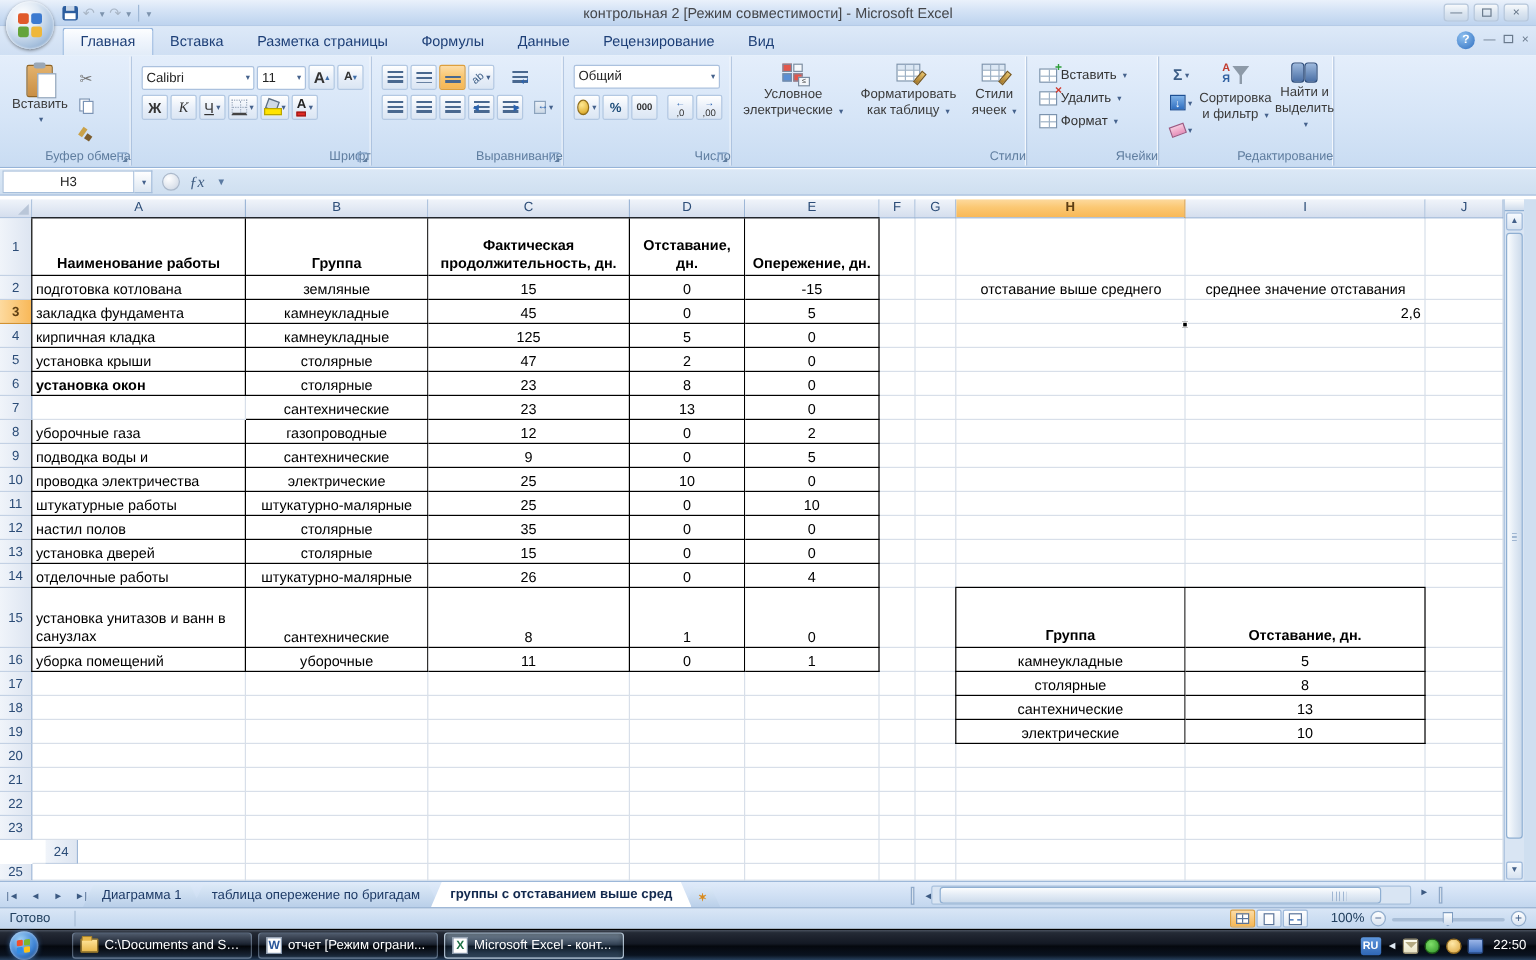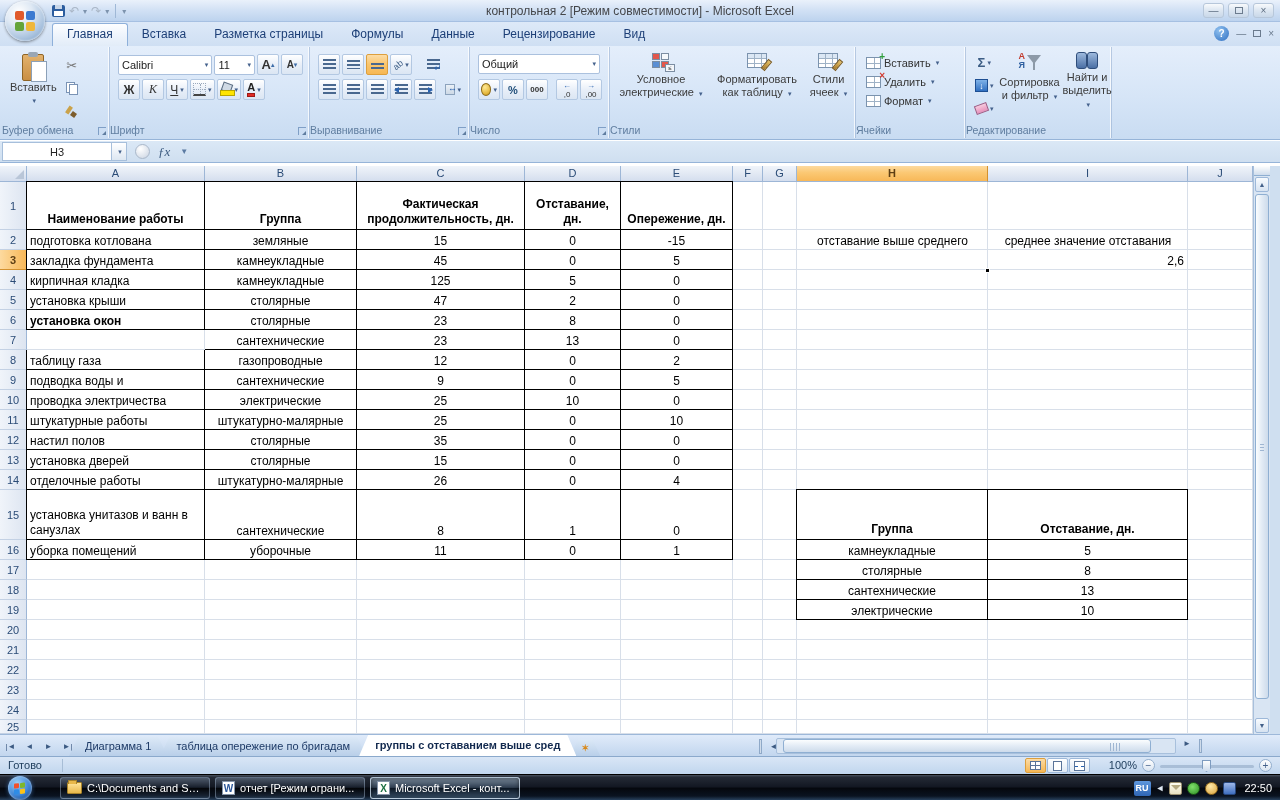--- a/index.html
+++ b/index.html
@@ -27,21 +27,21 @@
 #ribbon-tabs{position:absolute;left:52px;bottom:0;display:flex;height:23px}
 .rtab{padding:0 14px;line-height:22px;font-size:12px;color:#1d3f77}
 .rtab.active{background:linear-gradient(#fdfeff,#eef4fc 50%,#e2ecf8);border:1px solid #8eb0da;border-bottom:none;border-radius:3px 3px 0 0;line-height:21px}
 .wb-ctl{position:absolute;right:6px;top:4px;display:flex;gap:7px;align-items:center}
 .helporb{width:15px;height:15px;border-radius:50%;background:radial-gradient(circle at 35% 30%,#8fc0ef,#2f6fc1);color:#fff;font-size:10px;font-weight:bold;text-align:center;line-height:15px}
 .gbtn{font-size:10px;color:#6a7a8d}
 .gbtn .rbox{width:8px;height:7px;border:1px solid #6a7a8d;display:inline-block}
 
 .ribbon{position:absolute;top:46px;left:0;width:1280px;height:94px;background:linear-gradient(#e4eefb,#d6e5f7 55%,#c9dcf2);border-bottom:1px solid #96b4d8}
 .rgroup{position:absolute;top:1px;height:91px;border-right:1px solid rgba(145,172,205,.55);box-shadow:inset -1px 0 0 rgba(255,255,255,.75)}
-.rg-label{position:absolute;bottom:0;left:0;right:0;height:14px;text-align:left;font-size:10.5px;color:#5f7d9f}
+.rg-label{position:absolute;bottom:0;left:0;right:0;height:14px;text-align:right;font-size:10.5px;color:#5f7d9f}
 .launcher{position:absolute;right:3px;bottom:3px;width:8px;height:8px;border-left:1px solid #7f9fc6;border-top:1px solid #7f9fc6}
 .launcher:after{content:"";position:absolute;right:0;bottom:0;border-left:4px solid transparent;border-bottom:4px solid #5f7d9f}
 .rrow{display:flex;align-items:center;gap:2px}
 .sbtn{height:21px;min-width:22px;border:1px solid #b3c8e2;border-radius:2px;background:linear-gradient(#ffffff,#e7eef8 55%,#dbe6f3);display:flex;align-items:center;justify-content:center;font-size:11px;color:#333;padding:0 2px}
 .sbtn.flat{border-color:transparent;background:transparent}
 .sbtn.hl{background:linear-gradient(#fcdca6,#f9c56d 50%,#f6b754);border-color:#dd9f3d}
 .dd{font-size:7px;color:#44618c;margin-left:2px}
 .combo{height:20px;background:#fff;border:1px solid #abc1de;border-radius:2px;display:flex;align-items:center;font-size:11px;color:#222;padding:0 3px;justify-content:space-between}
 .bigbtn{display:flex;flex-direction:column;align-items:center;justify-content:flex-start;font-size:11px;color:#3b3b3b;text-align:center;line-height:13px}
 
@@ -572,21 +572,21 @@
     <div class="rowhdr" style="top: 304px; height: 20px;">14</div>
     <div class="rowhdr" style="top: 324px; height: 50px;">15</div>
     <div class="rowhdr" style="top: 374px; height: 20px;">16</div>
     <div class="rowhdr" style="top: 394px; height: 20px;">17</div>
     <div class="rowhdr" style="top: 414px; height: 20px;">18</div>
     <div class="rowhdr" style="top: 434px; height: 20px;">19</div>
     <div class="rowhdr" style="top: 454px; height: 20px;">20</div>
     <div class="rowhdr" style="top: 474px; height: 20px;">21</div>
     <div class="rowhdr" style="top: 494px; height: 20px;">22</div>
     <div class="rowhdr" style="top: 514px; height: 20px;">23</div>
-    <div class="rowhdr" style="top: 534px; height: 20px;">24</div>
+    <div class="rowhdr" style="top: 534px; height: 20px; margin-left: 38px;">24</div>
     <div class="rowhdr" style="top: 554px; height: 14px;">25</div>
     <div class="tcell hd" style="left: 26px; top: 16px; width: 179px; height: 48px; border-left: 1px solid rgb(0, 0, 0);">Наименование работы</div>
     <div class="tcell hd" style="left: 205px; top: 16px; width: 152px; height: 48px;">Группа</div>
     <div class="tcell hd" style="left: 357px; top: 16px; width: 168px; height: 48px;">Фактическая продолжительность, дн.</div>
     <div class="tcell hd" style="left: 525px; top: 16px; width: 96px; height: 48px;">Отставание, дн.</div>
     <div class="tcell hd" style="left: 621px; top: 16px; width: 112px; height: 48px;">Опережение, дн.</div>
     <div class="tcell" style="border-left: 1px solid rgb(0, 0, 0); left: 26px; top: 64px; width: 179px; height: 20px;">подготовка котлована</div>
     <div class="tcell ctr" style="left: 205px; top: 64px; width: 152px; height: 20px;">земляные</div>
     <div class="tcell ctr" style="left: 357px; top: 64px; width: 168px; height: 20px;">15</div>
     <div class="tcell ctr" style="left: 525px; top: 64px; width: 96px; height: 20px;">0</div>
@@ -609,21 +609,21 @@
     <div class="tcell" style="border-left: 1px solid rgb(0, 0, 0); left: 26px; top: 144px; width: 179px; height: 20px; font-weight: bold;">установка окон</div>
     <div class="tcell ctr" style="left: 205px; top: 144px; width: 152px; height: 20px;">столярные</div>
     <div class="tcell ctr" style="left: 357px; top: 144px; width: 168px; height: 20px;">23</div>
     <div class="tcell ctr" style="left: 525px; top: 144px; width: 96px; height: 20px;">8</div>
     <div class="tcell ctr" style="left: 621px; top: 144px; width: 112px; height: 20px;">0</div>
     <div class="tcell" style="border-left: 1px solid rgb(0, 0, 0); left: 26px; top: 164px; width: 179px; height: 20px; margin-top: 40px;">проводка отопления</div>
     <div class="tcell ctr" style="left: 205px; top: 164px; width: 152px; height: 20px;">сантехнические</div>
     <div class="tcell ctr" style="left: 357px; top: 164px; width: 168px; height: 20px;">23</div>
     <div class="tcell ctr" style="left: 525px; top: 164px; width: 96px; height: 20px;">13</div>
     <div class="tcell ctr" style="left: 621px; top: 164px; width: 112px; height: 20px;">0</div>
-    <div class="tcell" style="border-left: 1px solid rgb(0, 0, 0); left: 26px; top: 184px; width: 179px; height: 20px;">таблицу газа</div>
+    <div class="tcell" style="border-left: 1px solid rgb(0, 0, 0); left: 26px; top: 184px; width: 179px; height: 20px;">уборочные газа</div>
     <div class="tcell ctr" style="left: 205px; top: 184px; width: 152px; height: 20px;">газопроводные</div>
     <div class="tcell ctr" style="left: 357px; top: 184px; width: 168px; height: 20px;">12</div>
     <div class="tcell ctr" style="left: 525px; top: 184px; width: 96px; height: 20px;">0</div>
     <div class="tcell ctr" style="left: 621px; top: 184px; width: 112px; height: 20px;">2</div>
     <div class="tcell" style="border-left: 1px solid rgb(0, 0, 0); left: 26px; top: 204px; width: 179px; height: 20px;">подводка воды и</div>
     <div class="tcell ctr" style="left: 205px; top: 204px; width: 152px; height: 20px;">сантехнические</div>
     <div class="tcell ctr" style="left: 357px; top: 204px; width: 168px; height: 20px;">9</div>
     <div class="tcell ctr" style="left: 525px; top: 204px; width: 96px; height: 20px;">0</div>
     <div class="tcell ctr" style="left: 621px; top: 204px; width: 112px; height: 20px;">5</div>
     <div class="tcell" style="border-left: 1px solid rgb(0, 0, 0); left: 26px; top: 224px; width: 179px; height: 20px;">проводка электричества</div>

